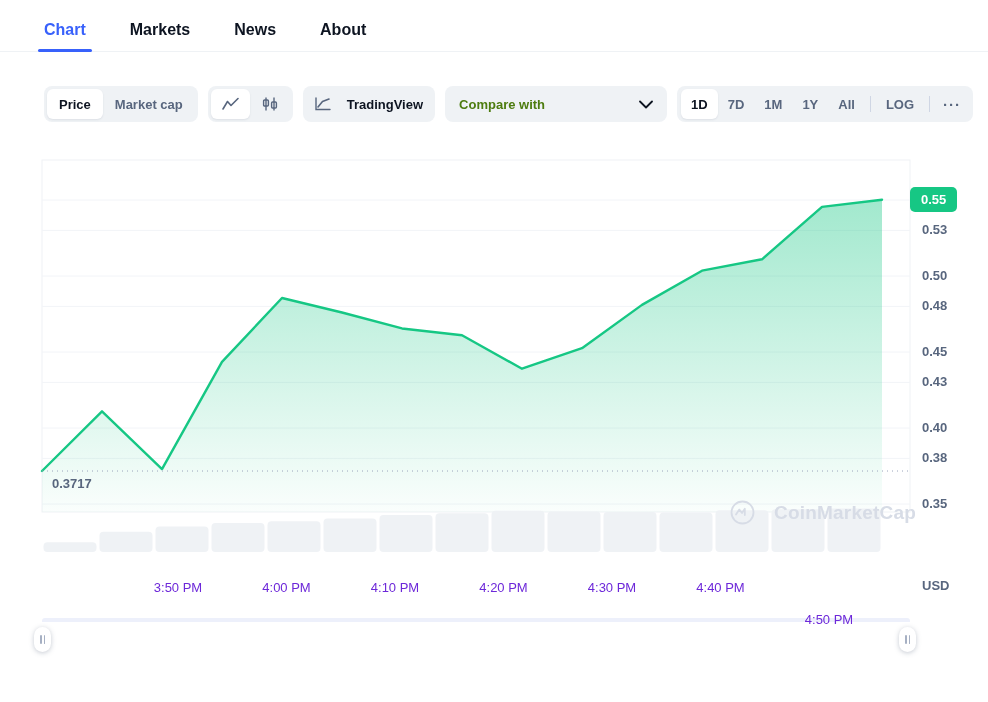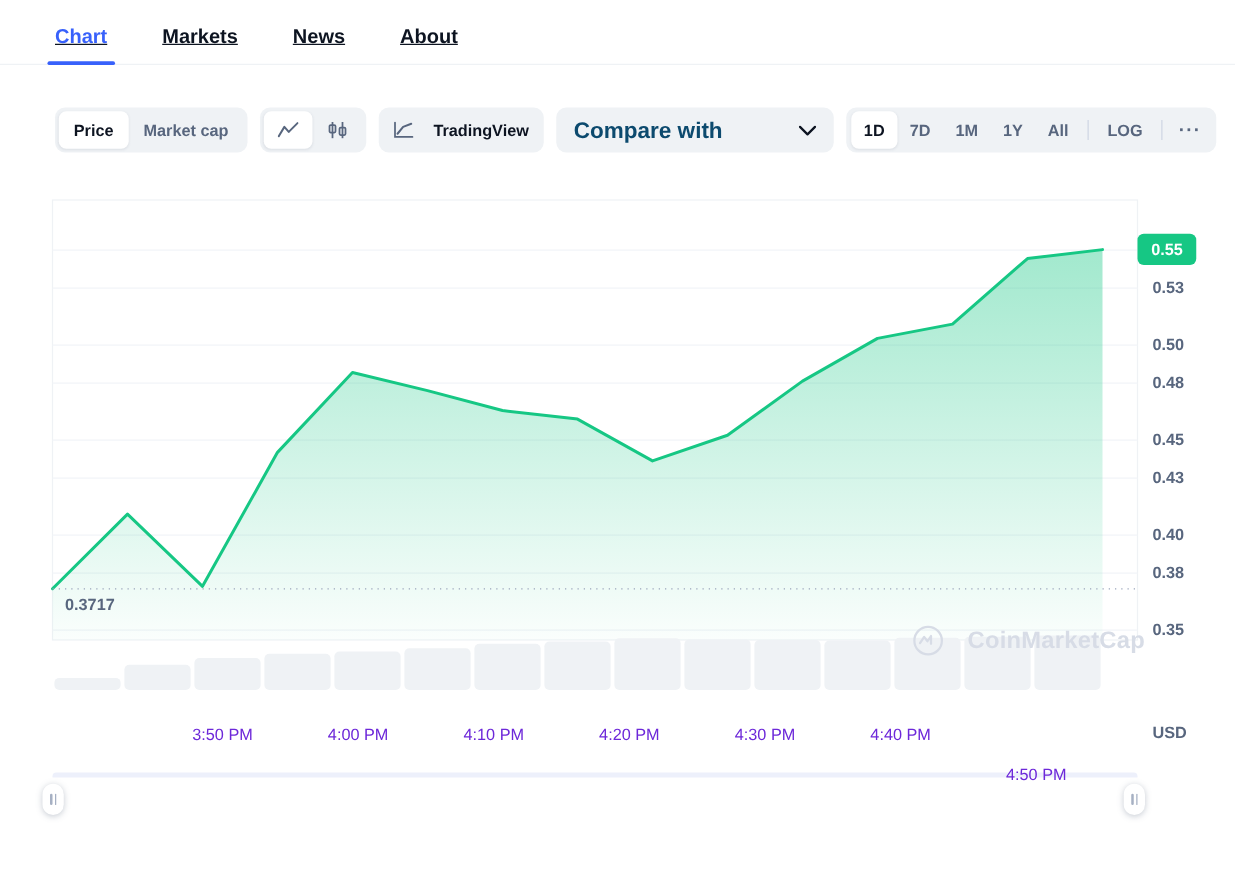--- a/index.html
+++ b/index.html
@@ -12,21 +12,20 @@
     position:relative;
   }
 
   
   .tabbar{
     position:absolute;left:0;top:0;width:988px;height:52px;
     border-bottom:1px solid #eff2f5;
     display:flex;align-items:flex-end;
     box-sizing:border-box;
     padding-left:44px;
-    text-decoration:underline;
   }
   .tab{
     font-size:16px;font-weight:700;color:#0d1421;
     padding:0 0 13px 0;margin-right:44px;
     cursor:pointer;position:relative;line-height:16px;
     white-space:nowrap;
   }
   .tab.active{color:#3861fb;}
   .tab.active:after{
     content:"";position:absolute;left:-6px;right:-6px;bottom:-1px;
@@ -47,21 +46,21 @@
   .seg{
     height:30px;border-radius:6px;display:flex;align-items:center;
     padding:0 12px;font-size:13px;font-weight:600;color:#58667e;
     cursor:pointer;white-space:nowrap;
   }
   .seg.on{background:#ffffff;color:#0d1421;box-shadow:0 1px 2px rgba(88,102,126,.12);}
   .seg.icn{padding:0 11px;}
   .grp.tv{padding:0 12px;}
   .tvbtn{display:flex;align-items:center;gap:16px;font-size:13px;font-weight:600;color:#0d1421;cursor:pointer;}
   .grp.cmp{width:222px;padding:0 14px;justify-content:space-between;}
-  .cmp-label{font-size:18px;font-weight:600;color:#0c4a6e;}
+  .cmp-label{font-size:13px;font-weight:600;color:#4d7c0f;}
   .grp.ranges{padding:3px 4px;}
   .rng{
     height:30px;border-radius:6px;display:flex;align-items:center;
     padding:0 10px;font-size:13px;font-weight:600;color:#58667e;cursor:pointer;
   }
   .rng.on{background:#fff;color:#0d1421;box-shadow:0 1px 2px rgba(88,102,126,.12);}
   .vdiv{width:1px;height:16px;background:#cfd6e4;margin:0 5px;}
   .dots{font-size:15px;font-weight:700;color:#58667e;padding:0 8px;cursor:pointer;letter-spacing:1px;}
 
   svg{display:block;}

